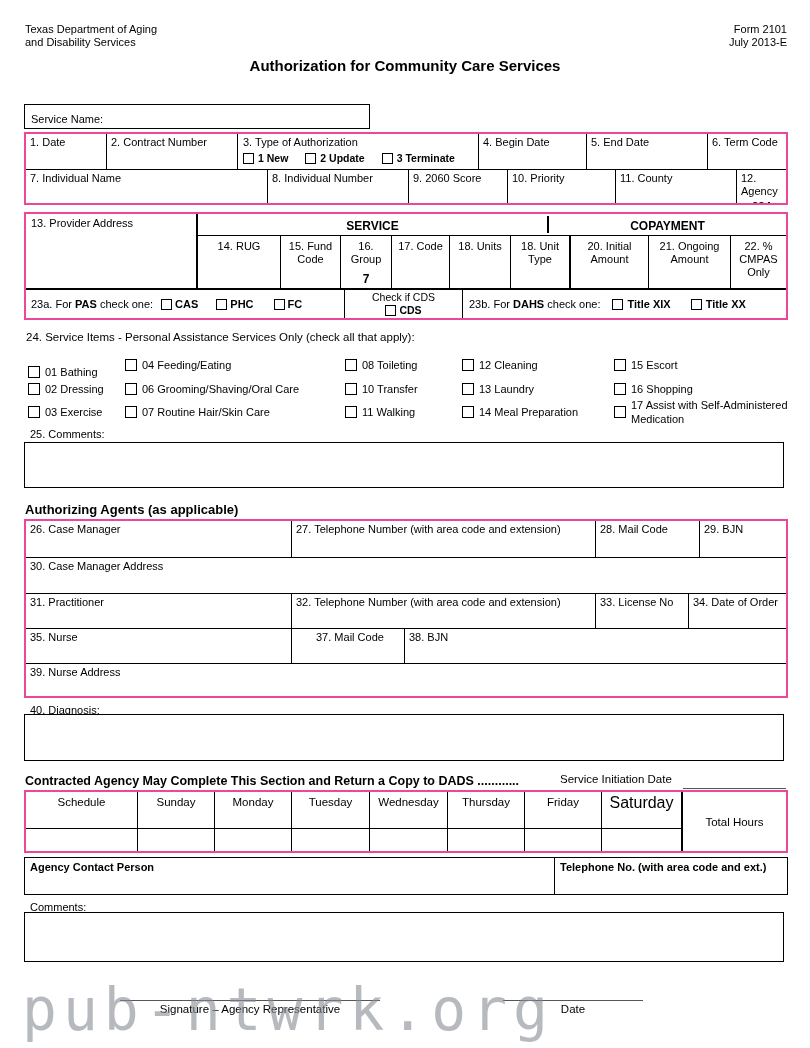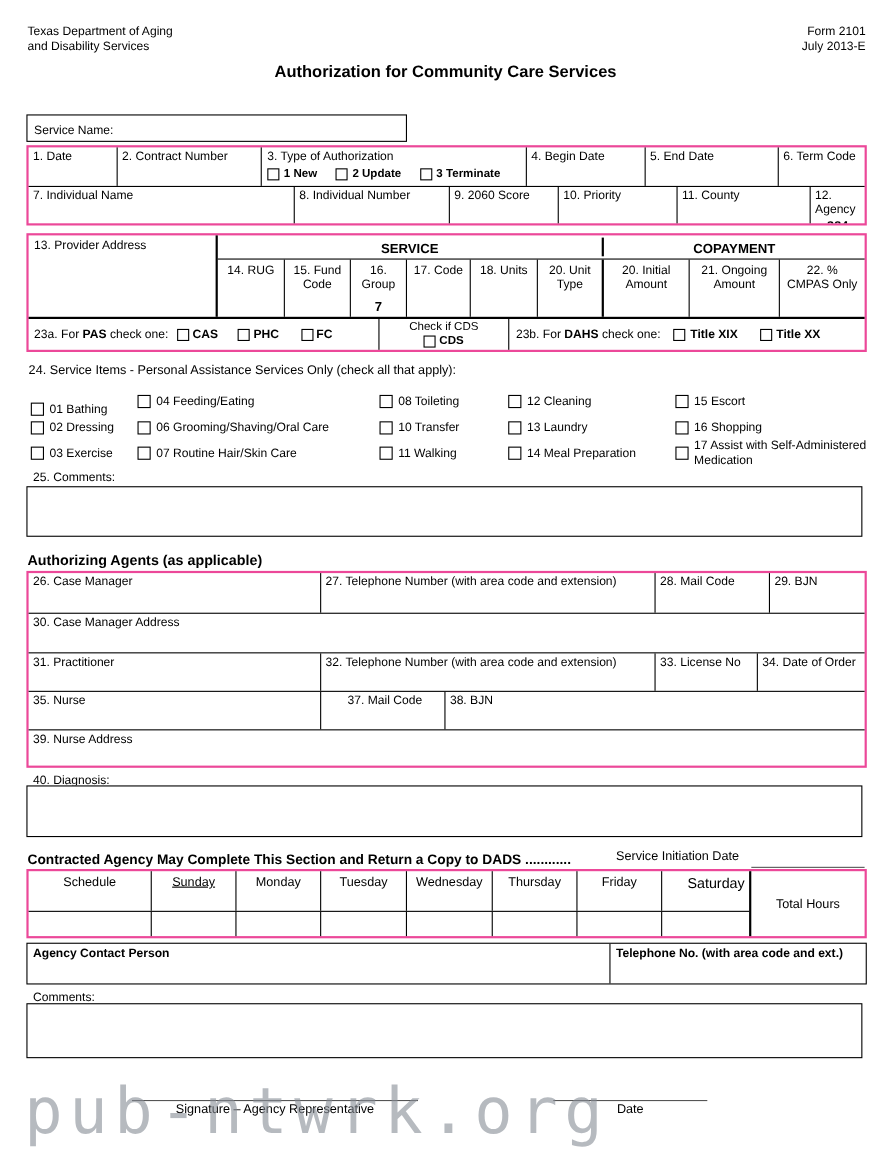--- a/index.html
+++ b/index.html
@@ -117,38 +117,38 @@
     <div class="row" style="height:74px;">
       <div style="width:172px; border-right:2px solid #000; padding:3px 5px;" class="lbl">
         <span>13. Provider Address</span>
       </div>
       <div style="flex:1; display:flex; flex-direction:column;">
         <div class="row bb" style="height:32px;align-items:center;">
           <div class="hdr-banner center" style="width:351px; border-right:2px solid #000; padding-top:3px;">SERVICE</div>
           <div class="hdr-banner center" style="flex:1; padding-top:3px;">COPAYMENT</div>
         </div>
         <div class="row" style="flex:1;">
-          <div class="cell small-lbl center" style="width:61px; padding-top:4px;">
+          <div class="cell small-lbl center" style="width:83px; padding-top:4px;">
             <span>14. RUG</span>
           </div>
           <div class="cell small-lbl center" style="width:60px; padding-top:4px;">
             <span>15. Fund Code</span>
           </div>
           <div class="cell small-lbl center" style="width:51px; padding-top:4px;">
             <div>16. Group</div>
             <div class="b" style="font-size:12px; margin-top:7px;">7</div>
           </div>
           <div class="cell small-lbl center" style="width:58px; padding-top:4px;">
             <span>17. Code</span>
           </div>
           <div class="cell small-lbl center" style="width:61px; padding-top:4px;">
             <span>18. Units</span>
           </div>
           <div class="cell small-lbl center" style="width:60px; border-right:2px solid #000; padding-top:4px;">
-            <span>20. Unit Type</span>
+            <span>18. Unit Type</span>
           </div>
           <div class="cell small-lbl center" style="width:78px; padding-top:4px;">
             <span>20. Initial Amount</span>
           </div>
           <div class="cell small-lbl center" style="width:82px; padding-top:4px;">
             <span>21. Ongoing Amount</span>
           </div>
           <div class="cell small-lbl center" style="flex:1; padding-top:4px;">
             <span>22. % CMPAS Only</span>
           </div>
@@ -312,39 +312,39 @@
   <div class="abs b" style="left:25px; top:774px; font-size:12.5px;">Contracted Agency May Complete This Section and Return a Copy to DADS ............</div>
   <div class="abs" style="left:560px; top:773px; font-size:11.5px;">Service Initiation Date</div>
   <div class="sig-line" style="left:683px; top:788px; width:103px;"></div>
 
   <div class="abs tbl" style="left:24px; top:790px; width:764px; height:63px; display:flex;">
     <div style="width:655px; display:flex; flex-direction:column;">
       <div class="row bb" style="height:37px;">
         <div class="cell center" style="width:112px; padding-top:4px; font-size:11.5px;">
           <span>Schedule</span>
         </div>
-        <div class="cell center" style="width:77px; padding-top:4px; font-size:11.5px;text-decoration:underline;">
+        <div class="cell center" style="width:77px; padding-top:4px; font-size:11.5px;">
           <span>Sunday</span>
         </div>
         <div class="cell center" style="width:77px; padding-top:4px; font-size:11.5px;">
           <span>Monday</span>
         </div>
         <div class="cell center" style="width:78px; padding-top:4px; font-size:11.5px;">
           <span>Tuesday</span>
         </div>
         <div class="cell center" style="width:78px; padding-top:4px; font-size:11.5px;">
           <span>Wednesday</span>
         </div>
         <div class="cell center" style="width:77px; padding-top:4px; font-size:11.5px;">
           <span>Thursday</span>
         </div>
         <div class="cell center" style="width:77px; padding-top:4px; font-size:11.5px;">
           <span>Friday</span>
         </div>
-        <div class="cell center" style="flex:1; padding-top:4px; font-size:13px;text-align:right;">
+        <div class="cell center" style="flex:1; padding-top:4px; font-size:16px;">
           <span>Saturday</span>
         </div>
       </div>
       <div class="row" style="flex:1;">
         <div class="cell" style="width:112px;"></div>
         <div class="cell" style="width:77px;"></div>
         <div class="cell" style="width:77px;"></div>
         <div class="cell" style="width:78px;"></div>
         <div class="cell" style="width:78px;"></div>
         <div class="cell" style="width:77px;"></div>

